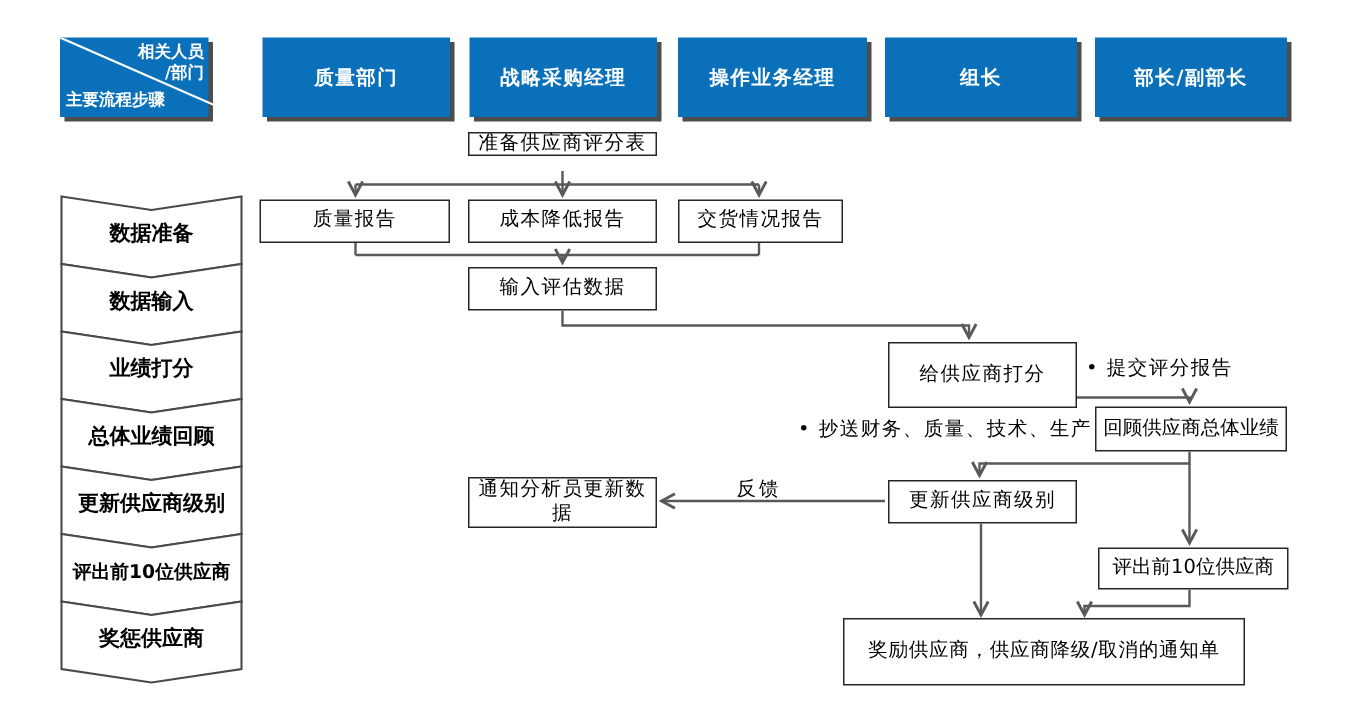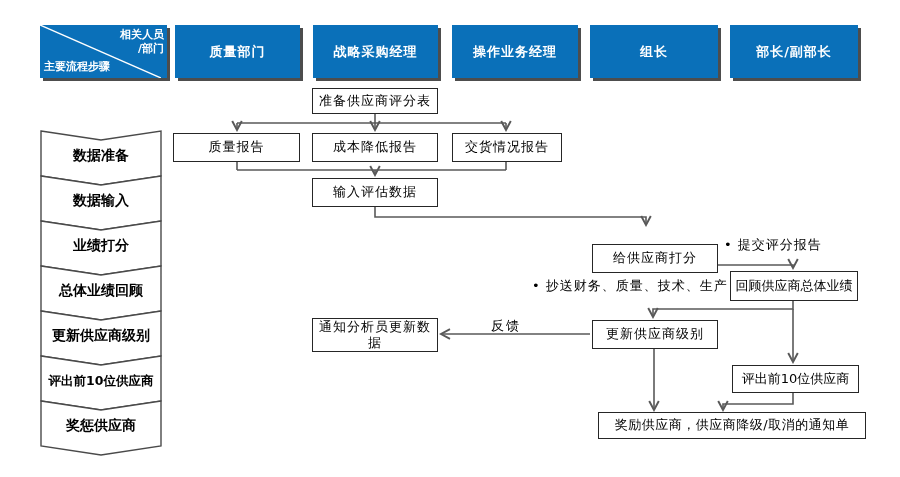--- a/index.html
+++ b/index.html
@@ -23,21 +23,21 @@
     font-size: 13px;
     letter-spacing: 1px;
     display: flex;
     align-items: center;
     justify-content: center;
     z-index: 3;
   }
   .corner-head {
     position: absolute;
     left: 40px; top: 25px;
-    width: 127px; height: 53px;
+    width: 99px; height: 53px;
     background: #0a70b9;
     box-shadow: 3px 3px 0 #4d4d4d;
     color: #ffffff;
     font-weight: bold;
     font-size: 11px;
     z-index: 3;
   }
   .corner-head svg { position: absolute; left: 0; top: 0; }
   .corner-top { position: absolute; top: 3px; right: 3px; text-align: right; line-height: 1.25; }
   .corner-bottom { position: absolute; bottom: 4px; left: 4px; }
@@ -186,29 +186,29 @@
     </svg>
     <div class="lbl small">评出前10位供应商</div>
   </div>
   <div class="step" style="top:400px;">
     <svg width="122" height="56">
       <polygon points="1,1 61,10 121,1 121,46 61,55 1,46" fill="#ffffff" stroke="#4a4a4a" stroke-width="1.4"></polygon>
     </svg>
     <div class="lbl">奖惩供应商</div>
   </div>
 
-  <div class="fbox" style="left:312px; top:88px; width:126px; height:26px;">准备供应商评分表</div>
+  <div class="fbox" style="left:312px; top:88px; width:126px; height:16px;">准备供应商评分表</div>
   <div class="fbox" style="left:173px; top:133px; width:127px; height:29px;">质量报告</div>
   <div class="fbox" style="left:312px; top:133px; width:126px; height:29px;">成本降低报告</div>
   <div class="fbox" style="left:452px; top:133px; width:110px; height:29px;">交货情况报告</div>
   <div class="fbox" style="left:312px; top:178px; width:126px; height:29px;">输入评估数据</div>
-  <div class="fbox" style="left:592px; top:244px; width:126px; height:29px;">给供应商打分</div>
+  <div class="fbox" style="left:592px; top:228px; width:126px; height:44px;">给供应商打分</div>
   <div class="fbox" style="left:730px; top:271px; width:128px; height:30px; letter-spacing:0;text-align:right;">回顾供应商总体业绩</div>
   <div class="fbox" style="left:592px; top:320px; width:126px; height:29px;">更新供应商级别</div>
   <div class="fbox wrap" style="left:312px; top:318px; width:126px; height:34px; line-height:1.2;">通知分析员更新数据</div>
   <div class="fbox" style="left:732px; top:365px; width:127px; height:28px; letter-spacing:0;">评出前10位供应商</div>
-  <div class="fbox" style="left:598px; top:412px; width:268px; height:27px; letter-spacing:0.5px;">奖励供应商，供应商降级/取消的通知单</div>
+  <div class="fbox" style="left:562px; top:412px; width:268px; height:45px; letter-spacing:0.5px;">奖励供应商，供应商降级/取消的通知单</div>
 
   <div class="note" style="left:724px; top:236px;">• 提交评分报告</div>
   <div class="note" style="left:532px; top:277px;">• 抄送财务、质量、技术、生产</div>
   <div class="edge-label" style="left:478px; top:317px; width:56px;">反馈</div>
 
 </div>
 
 </body></html>

